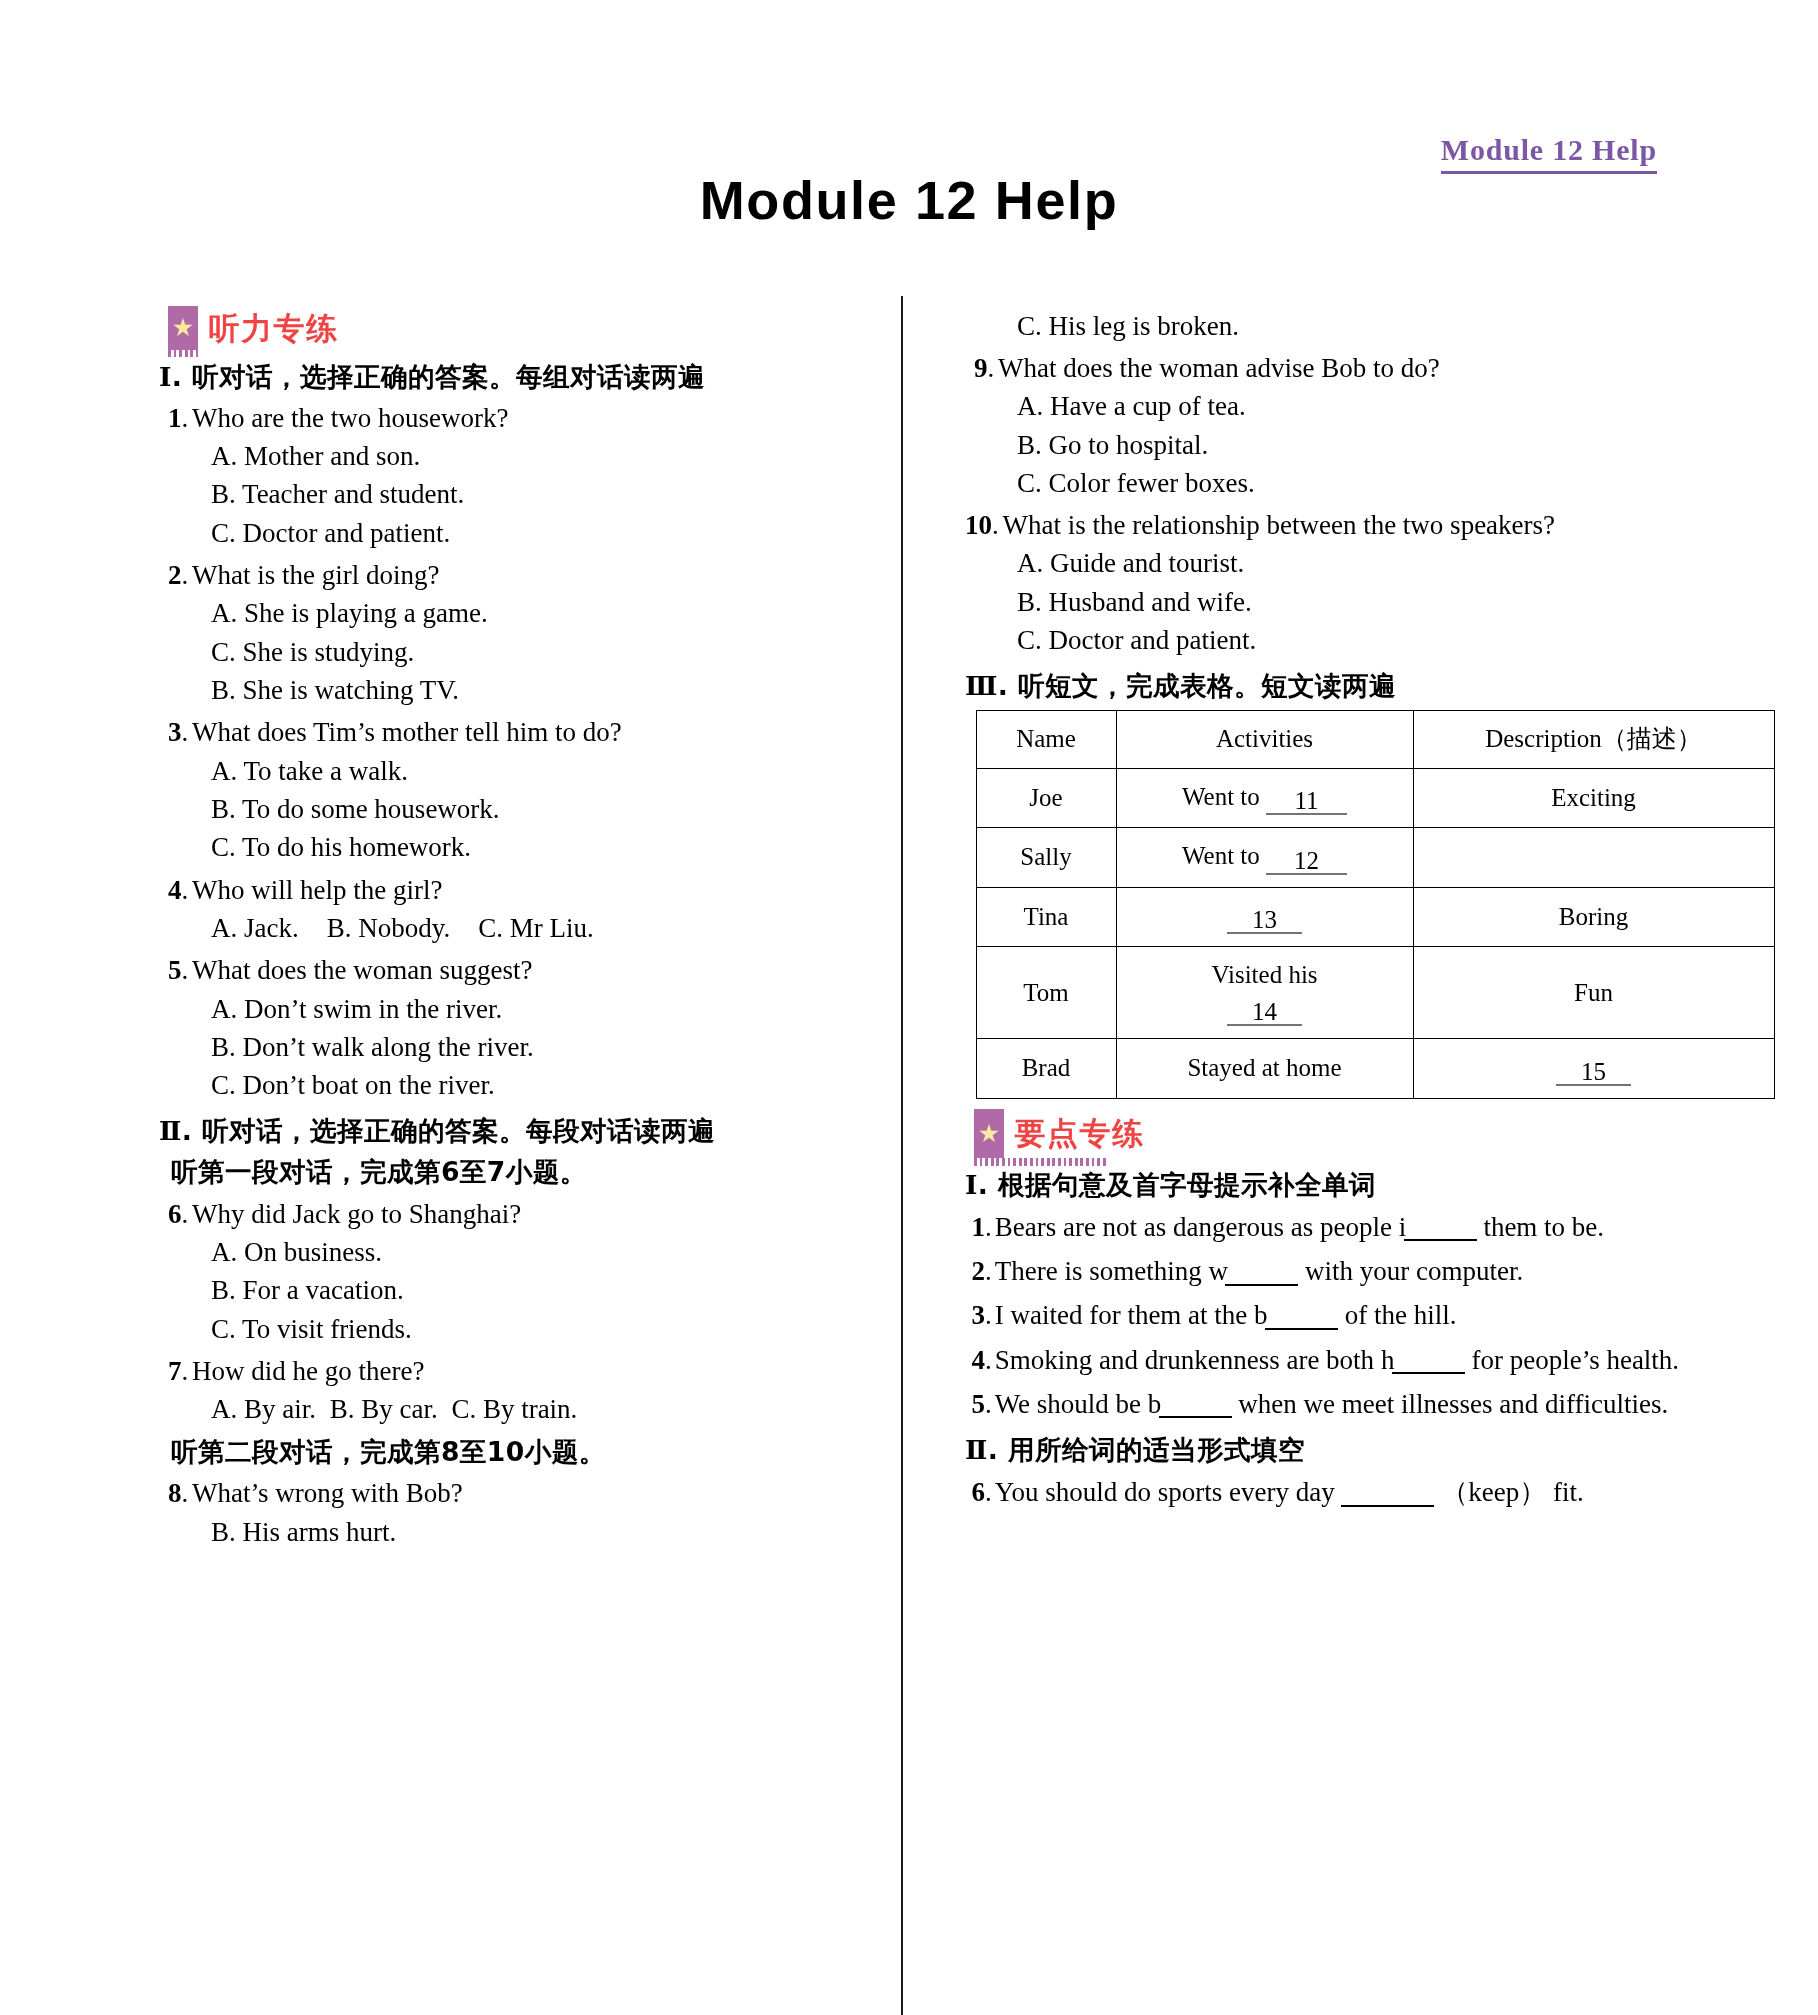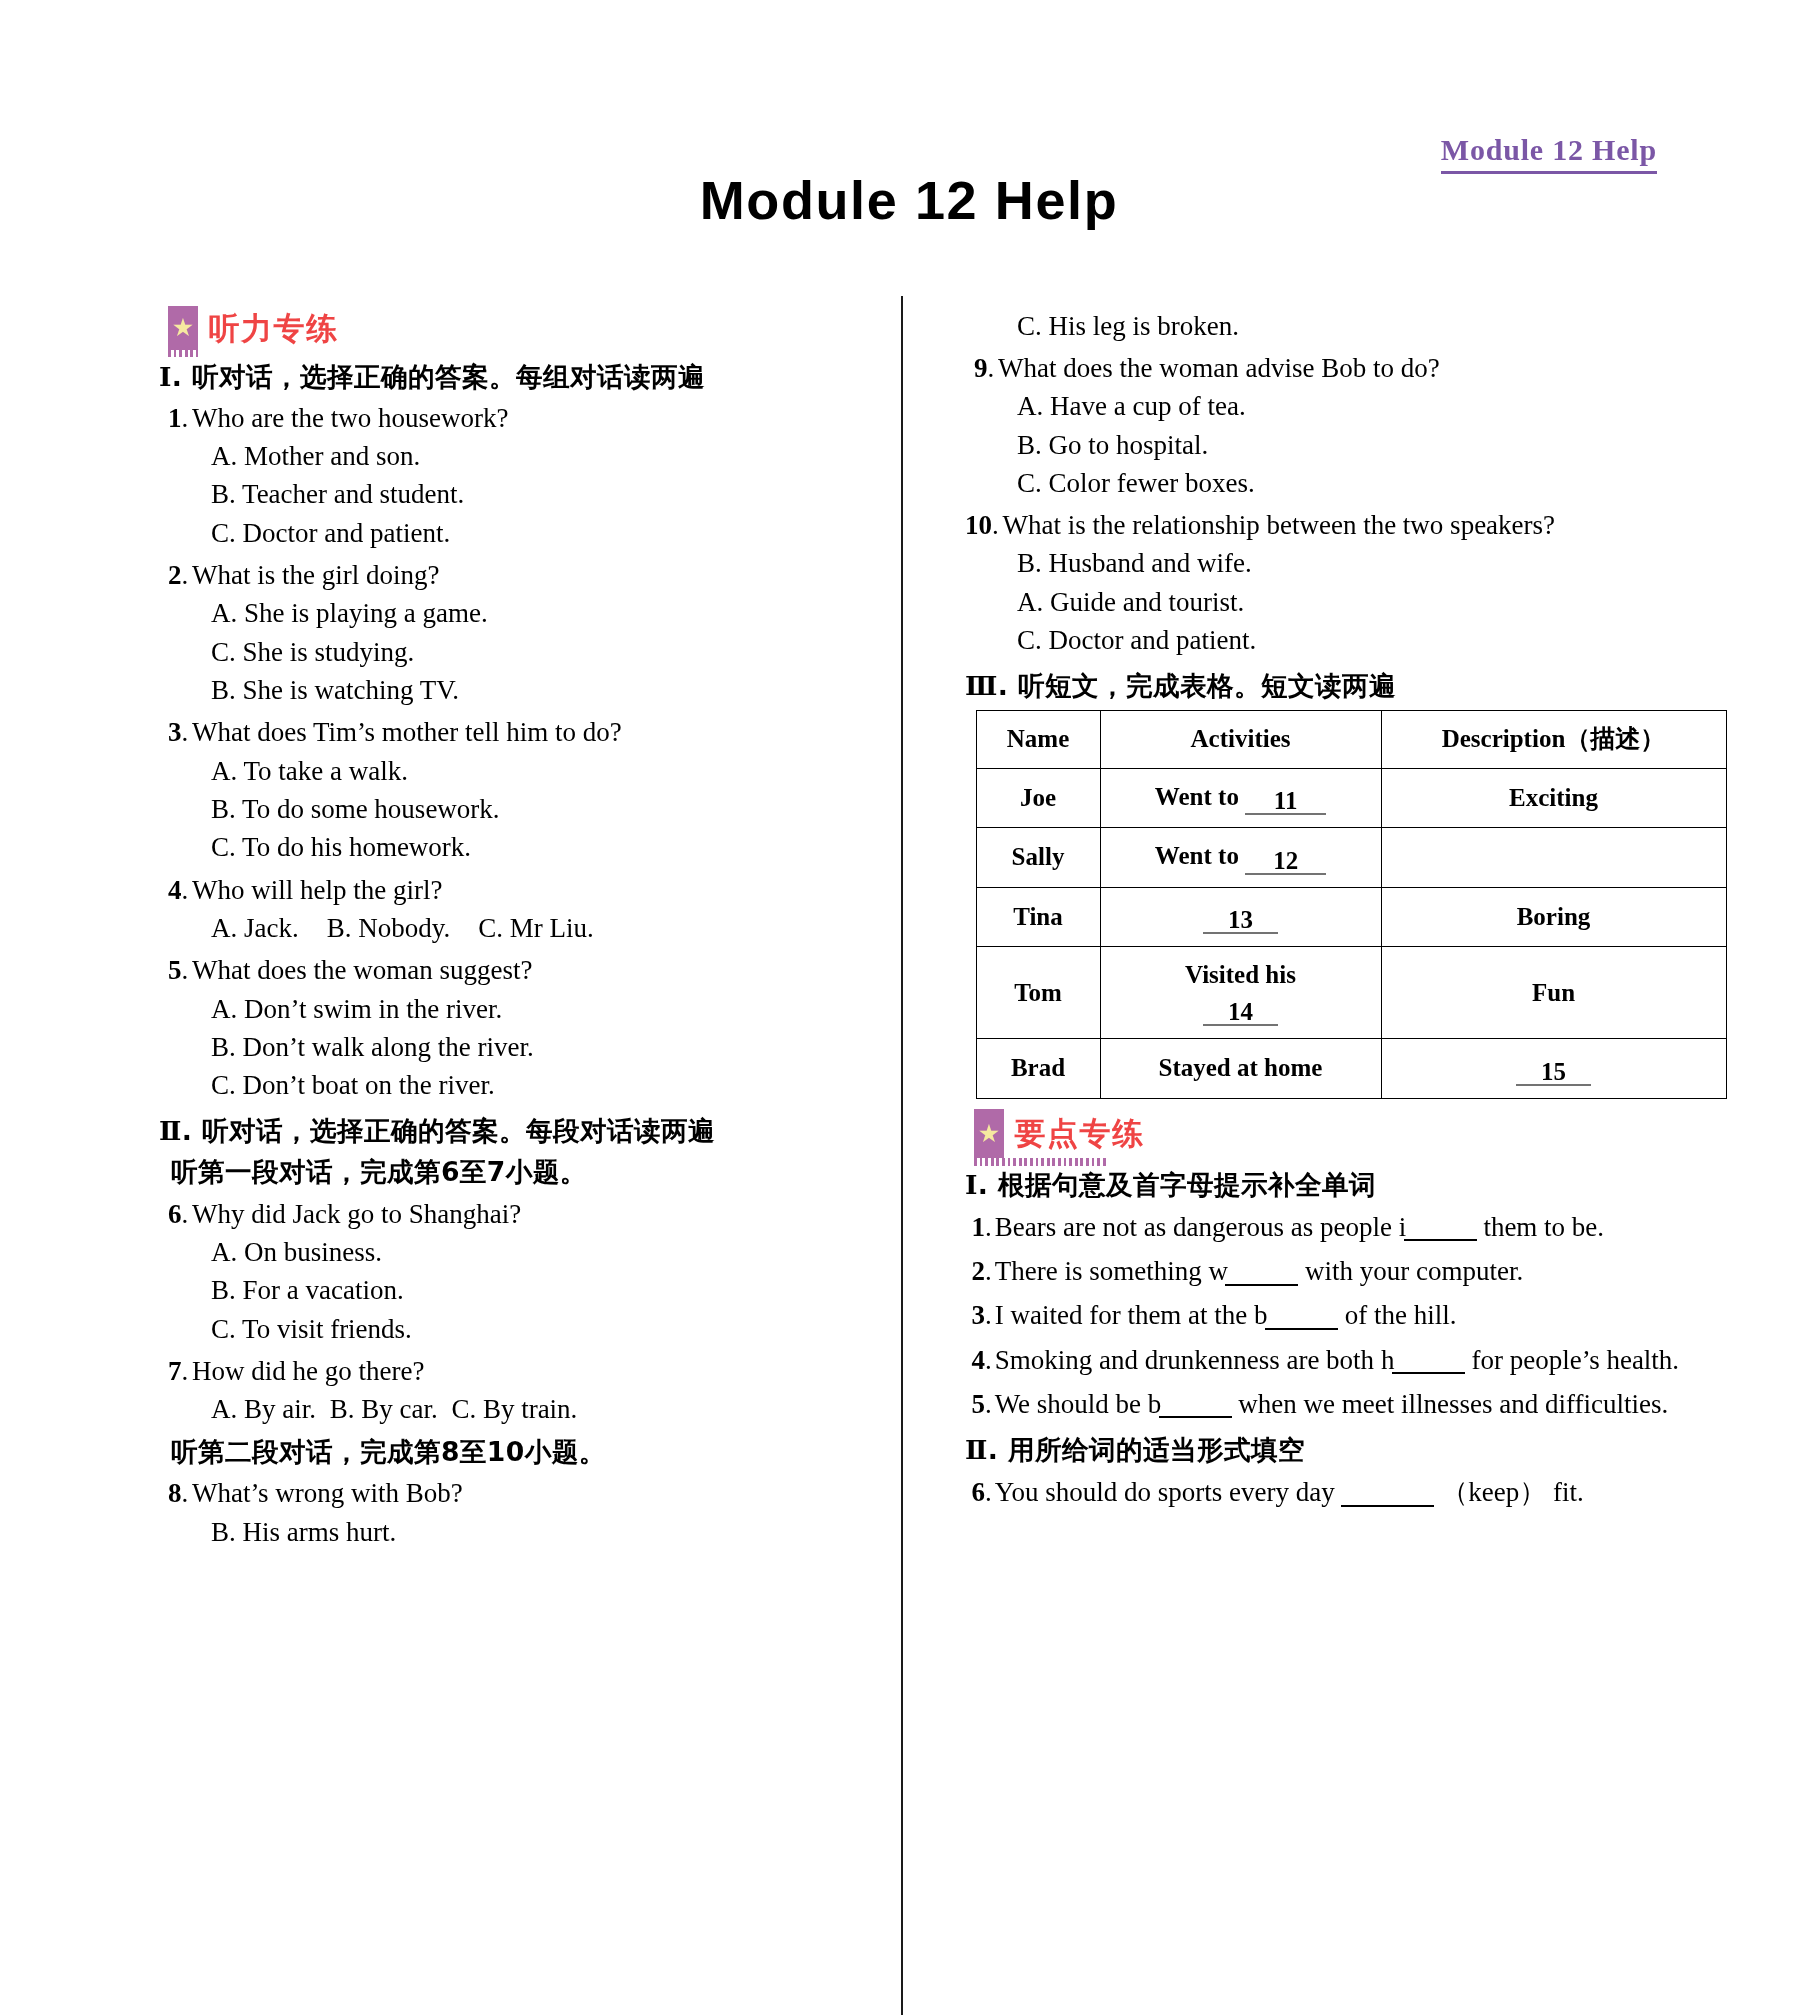--- a/index.html
+++ b/index.html
@@ -214,23 +214,23 @@
   
   table.grid{
     border-collapse:collapse;
     margin:7.3px 0 10.5px 10.5px;
     width:681px;
     table-layout:fixed;
   }
   table.grid td,table.grid th{
     border:1.2px solid #000;
     font-size:25px;
-    font-weight:bold;
+    font-weight:normal;
     text-align:center;
-    padding:12px 11px;
+    padding:12px 19px;
     line-height:1.30;
   }
   table.grid .c1{width:101px;}
   table.grid .c2{width:258px;}
   table.grid .c3{width:322px;}
   table.grid .tblank{
     display:inline-block;
     border-bottom:2px solid #737373;
     min-width:81px;
     text-align:center;
@@ -359,22 +359,22 @@
     </div>
     <div class="opt">A. Have a cup of tea.</div>
     <div class="opt">B. Go to hospital.</div>
     <div class="opt">C. Color fewer boxes.</div>
 
     <div class="q">
       <span class="num">10</span>
       <span class="dot">.</span>
       <span class="stem just">What is the relationship between the two speakers?</span>
     </div>
+    <div class="opt">A. Guide and tourist.</div>
     <div class="opt">B. Husband and wife.</div>
-    <div class="opt">A. Guide and tourist.</div>
     <div class="opt">C. Doctor and patient.</div>
 
     <div class="instr">
       <span class="rn">Ⅲ</span><span>.</span>
       <span>听短文，完成表格。短文读两遍</span>
     </div>
 
     <table class="grid">
       <tbody>
           <tr>

